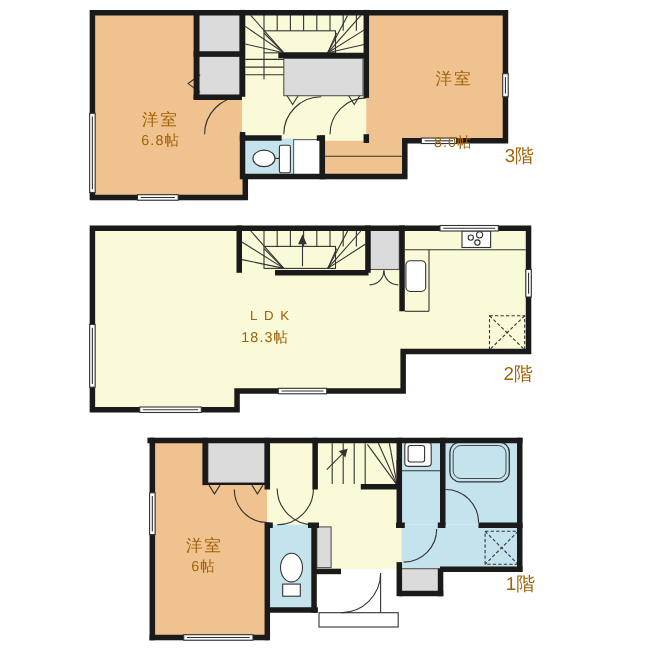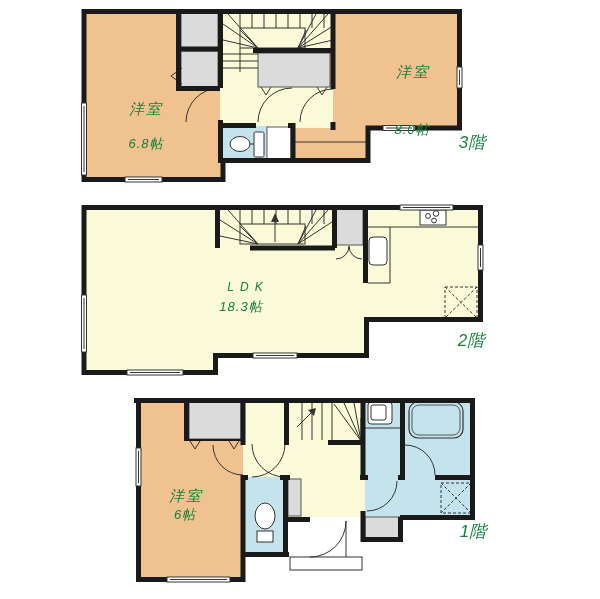--- a/index.html
+++ b/index.html
@@ -1,20 +1,20 @@
 <!DOCTYPE html>
 <html><head>
 <meta charset="utf-8">
 <style>
   html,body{margin:0;padding:0;background:#fff;}
   .canvas{position:relative;width:600px;height:599px;background:#fff;overflow:hidden;
           font-family:"Liberation Sans","DejaVu Sans",sans-serif;}
   .canvas svg{position:absolute;left:0;top:0;}
-  .jl{position:absolute;transform:translate(-50%,-50%);white-space:nowrap;color:#15803d;
-      font-family:"Liberation Sans","DejaVu Sans",sans-serif;font-style:italic;}
+  .jl{position:absolute;transform:translate(-50%,-50%);white-space:nowrap;color:#a16207;
+      font-family:"Liberation Sans","DejaVu Sans",sans-serif;}
   .rname{font-size:15px;letter-spacing:2px;font-weight:500;}
   .rsize{font-size:13px;letter-spacing:1px;}
   .flabel{font-size:17px;font-weight:500;}
   .ldk{font-size:12px;letter-spacing:6px;font-weight:500;}
 </style>
 </head>
 <body>
 
 <div class="canvas">
 <svg width="600" height="599" viewBox="0 0 600 599">
@@ -262,21 +262,21 @@
     <g fill="#fff" stroke="#333" stroke-width="1">
       <rect x="136" y="448" width="5" height="38"></rect>
           <line x1="138.5" y1="451" x2="138.5" y2="483"></line>
       <rect x="167" y="577" width="63" height="5"></rect>
           <line x1="170" y1="579.5" x2="227" y2="579.5"></line>
     </g>
   </g>
 </svg>
 
 <div class="jl rname" style="left:146px;top:109px;">洋室</div>
-<div class="jl rsize" style="left:146px;top:144px;text-align:center;">6.8帖</div>
+<div class="jl rsize" style="left:146px;top:128px;text-align:center;">6.8帖</div>
 <div class="jl rname" style="left:413px;top:72px;">洋室</div>
 <div class="jl rsize" style="left:412px;top:102px;margin-top:28px;">8.0帖</div>
 <div class="jl flabel" style="left:472px;top:142px;">3階</div>
 
 <div class="jl ldk" style="left:248px;top:287px;">LDK</div>
 <div class="jl rsize" style="left:241px;top:307px;">18.3帖</div>
 <div class="jl flabel" style="left:471px;top:340px;text-align:right;">2階</div>
 
 <div class="jl rname" style="left:186px;top:496px;">洋室</div>
 <div class="jl rsize" style="left:185px;top:515px;">6帖</div>

